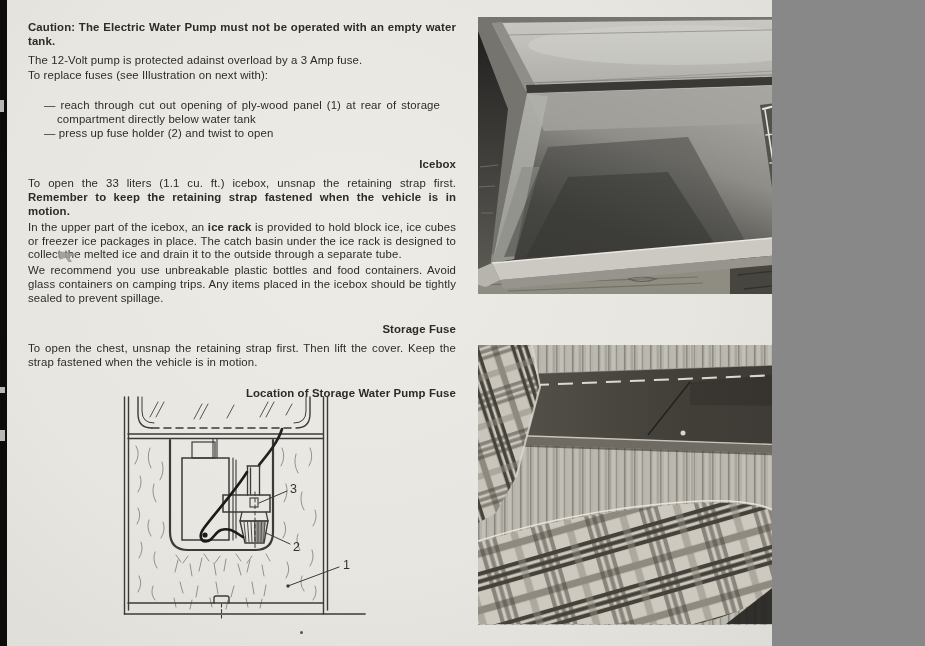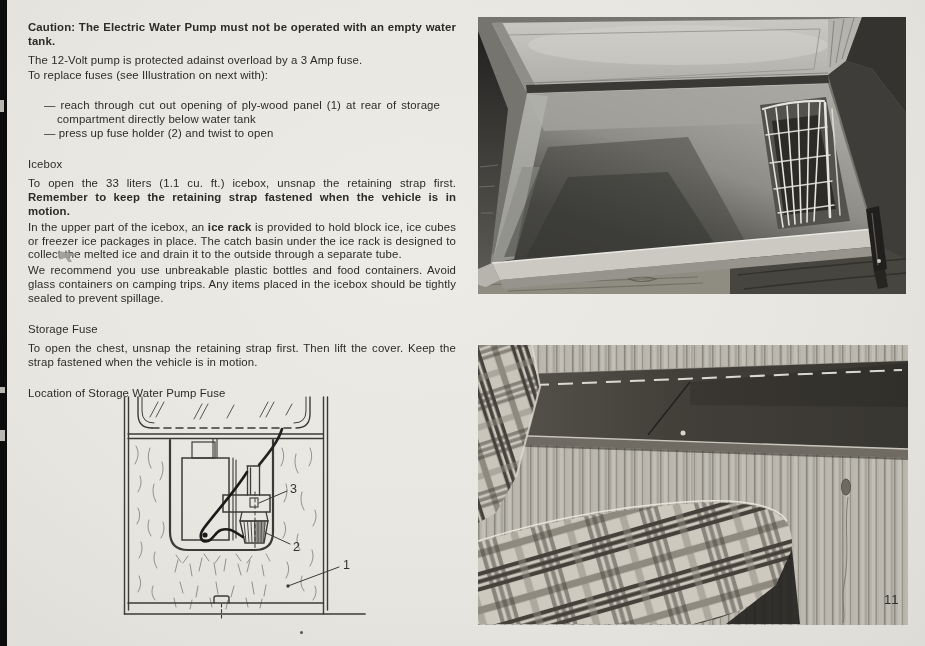--- a/index.html
+++ b/index.html
@@ -1,34 +1,34 @@
 <!DOCTYPE html>
 <html><head>
 <meta charset="utf-8">
 <title>Document</title>
 <style>
   html,body{margin:0;padding:0;background:#888;}
   .sheet{
-    position:relative;width:925px;height:646px;overflow:hidden;
+    position:relative;width:772px;height:646px;overflow:hidden;
     background:radial-gradient(ellipse at 45% 38%, #edebe6 0%, #e8e6e1 55%, #dedcd6 100%);
     font-family:"Liberation Sans", sans-serif;color:#2b2b28;
   }
   .spine{position:absolute;left:0;top:0;width:7px;height:646px;background:#0c0c0c;}
   .spine-notch{position:absolute;background:#b9b7b1;}
   .n1{left:0;top:100px;width:4px;height:12px;}
   .n2{left:0;top:387px;width:5px;height:6px;}
   .n3{left:0;top:430px;width:5px;height:11px;}
   .textcol{
     position:absolute;left:28px;top:18px;width:428px;padding-top:3px;
     font-size:11.4px;line-height:13.8px;letter-spacing:.12px;
     text-align:justify;
   }
   .textcol p{margin:2px 0 0;}
   .caution{font-weight:bold;margin:0 0 5px 0 !important;}
-  .hd{font-weight:normal;margin:17px 0 6px 0 !important;text-align:left;}
+  .hd{font-weight:bold;margin:17px 0 6px 0 !important;text-align:right;}
   .steps{margin:16px;padding:0;list-style:none;}
   .steps li{text-indent:-13px;padding-left:13px;text-align:justify;}
   .diagram{position:absolute;left:116px;top:392px;}
   .photo{position:absolute;display:block;}
   .photo1{left:478px;top:17px;}
   .photo2{left:478px;top:345px;}
   .pagenum{position:absolute;left:884px;top:592px;font-size:13px;font-weight:normal;color:#2c2c2a;letter-spacing:1px;}
   .smudge{
     position:absolute;left:58px;top:251px;width:20px;height:11px;
     background:#9d9b94;opacity:.9;

